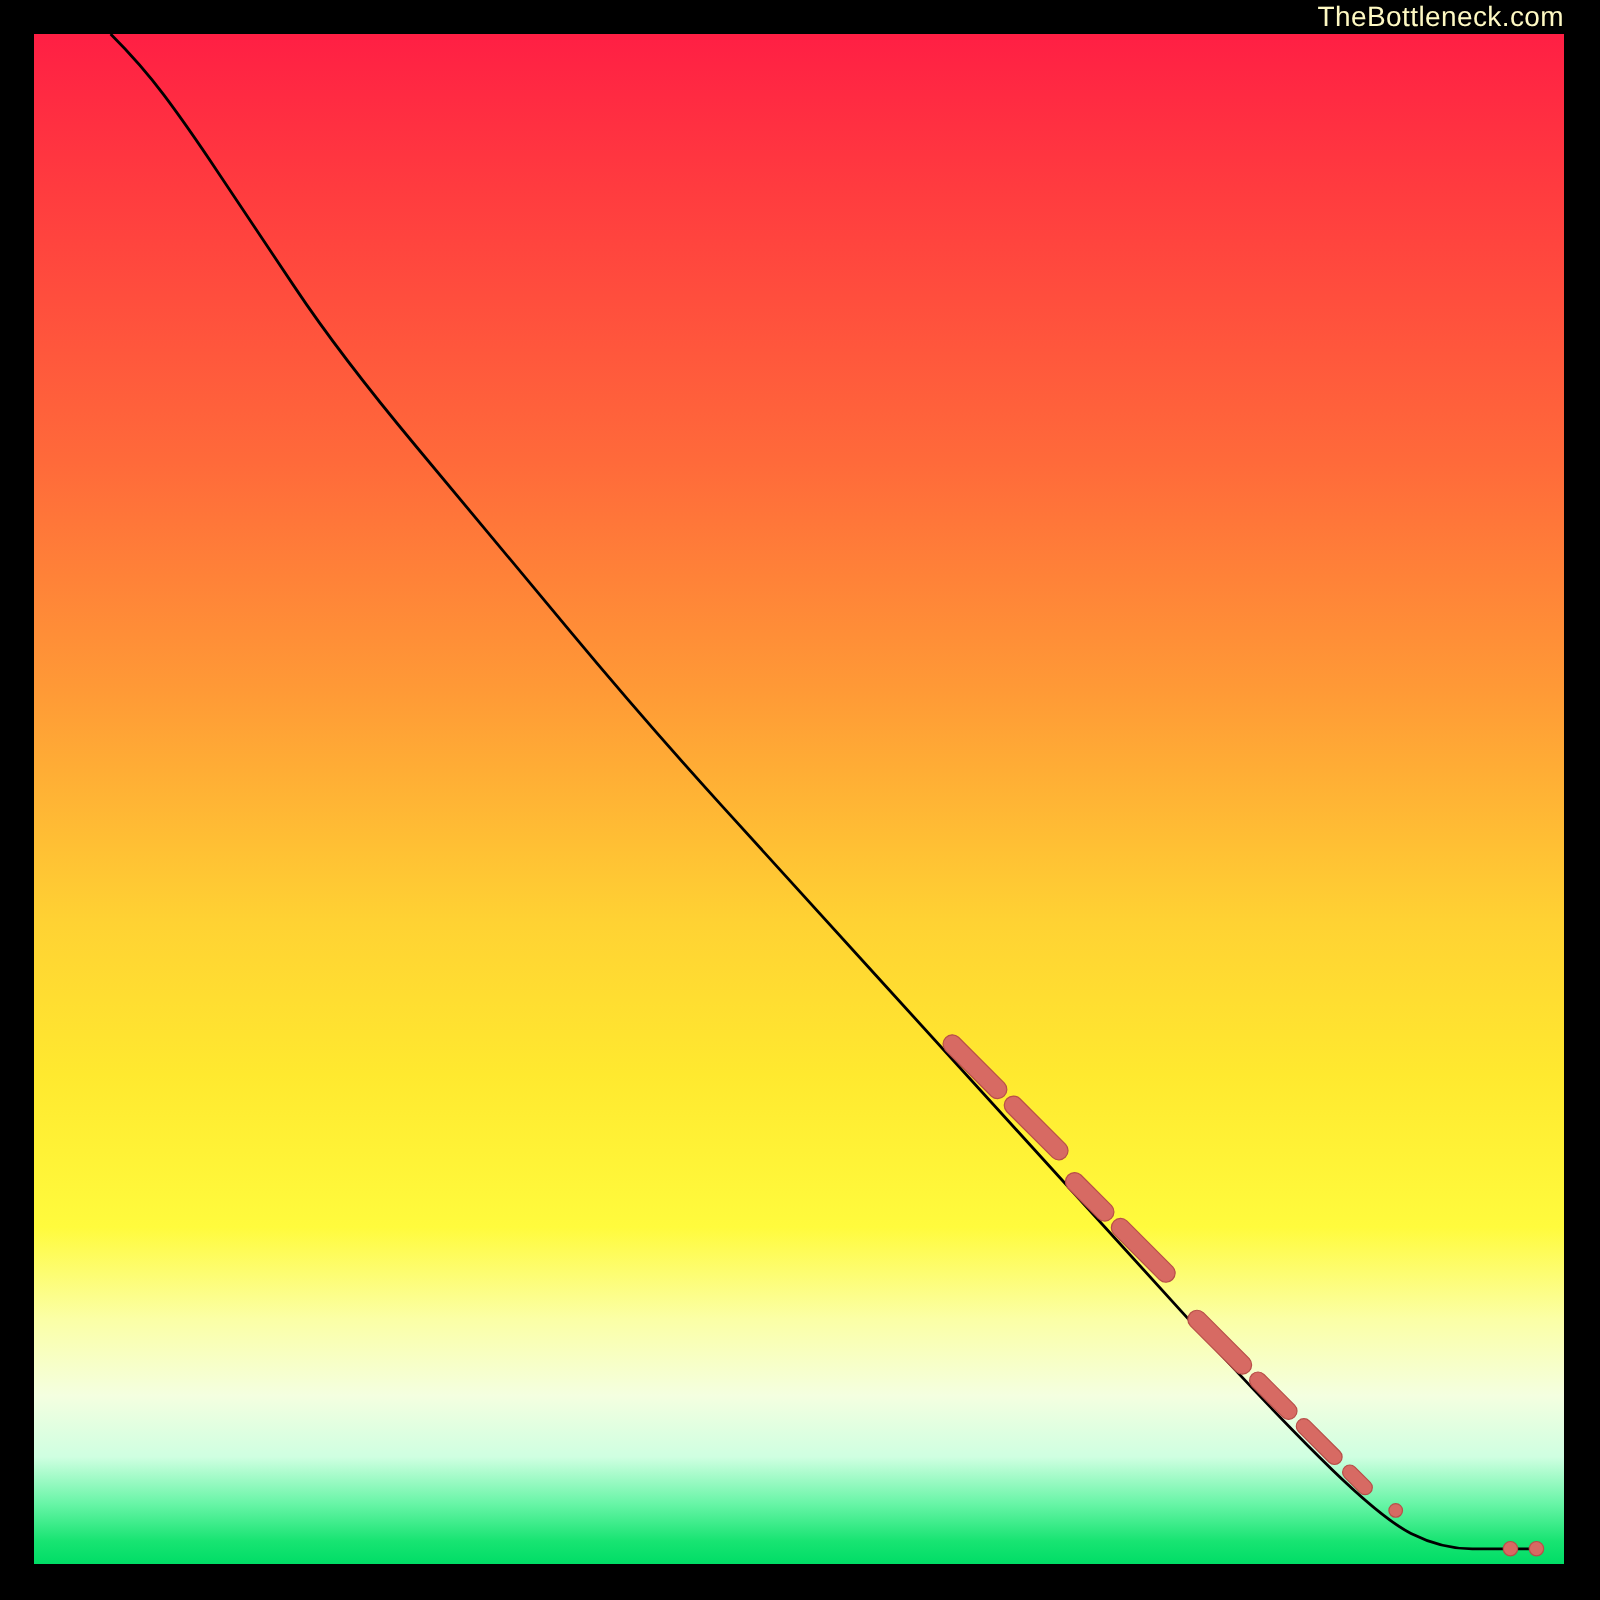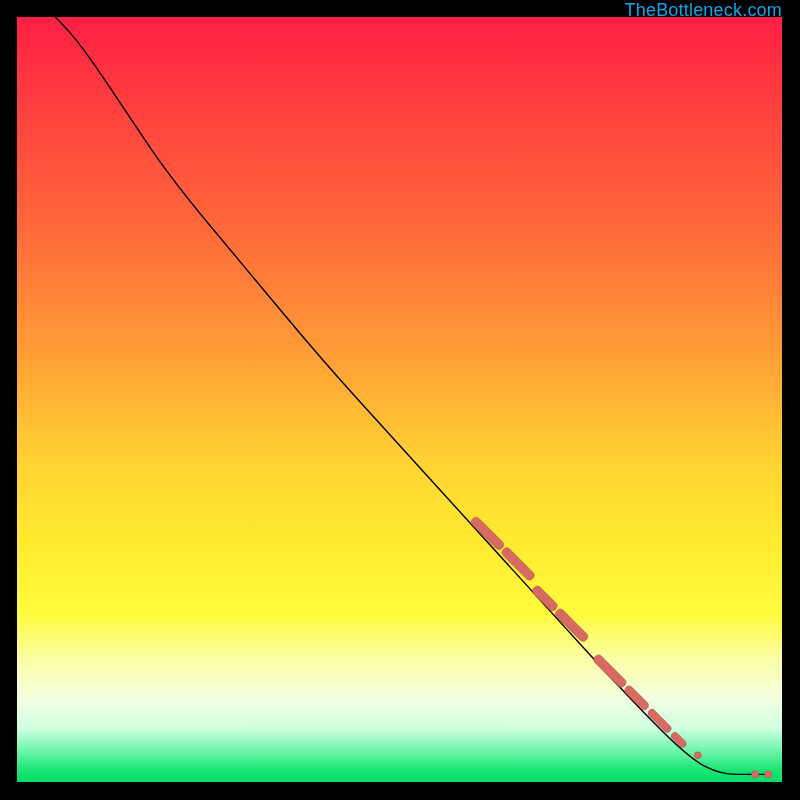--- a/index.html
+++ b/index.html
@@ -30,22 +30,22 @@
       #cfffe1 93%,
       #6af5a8 96%,
       #18e472 98.5%,
       #00dd66 100%
     );
   }
   .attribution {
     position: absolute;
     top: 0px;
     right: 18px;
-    color: #0ea5e9;
-    font-size: 18px;
+    color: #fef9c3;
+    font-size: 14px;
     font-weight: 500;
     letter-spacing: 0.2px;
     user-select: none;
   }
   svg.plot {
     position: absolute;
     left: 17px;
     top: 17px;
     width: 765px;
     height: 765px;

